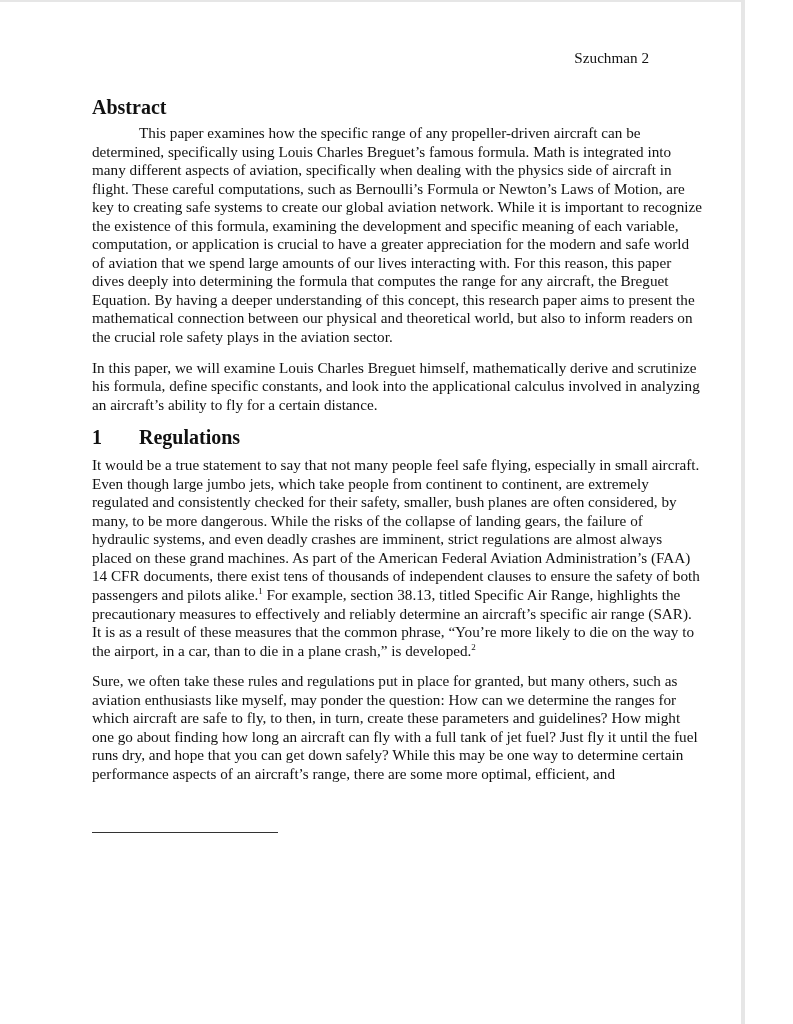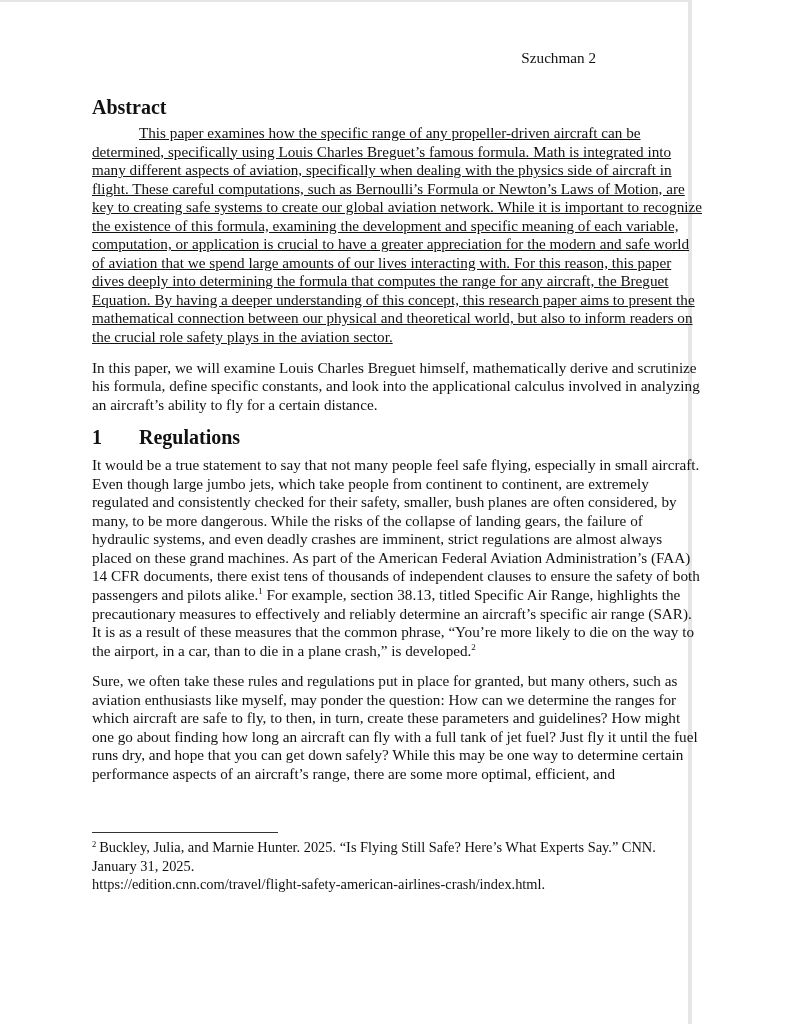--- a/index.html
+++ b/index.html
@@ -10,21 +10,21 @@
   body {
     width: 793px;
     height: 1024px;
     overflow: hidden;
     position: relative;
   }
   .page {
     position: absolute;
     left: 0;
     top: 0;
-    width: 692px;
+    width: 745px;
     height: 1024px;
     background: #ffffff;
     border-top: 2px solid #e6e6e6;
     border-right: 4px solid #e6e6e6;
     box-sizing: border-box;
     font-family: "Liberation Serif", "DejaVu Serif", serif;
     color: #111111;
   }
   .running-header {
     position: absolute;
@@ -48,21 +48,20 @@
   .h-abstract {
     margin-bottom: 5px;
   }
   p {
     margin: 0;
     font-size: 15.2px;
     line-height: 18.55px;
   }
   .indent {
     text-indent: 47px;
-    text-decoration: underline;
   }
   .para-gap {
     margin-top: 12px;
   }
   .section-heading {
     margin-top: 11px;
     margin-bottom: 7px;
     display: flex;
   }
   .section-number {
@@ -122,19 +121,15 @@
 
     <p><span>It would be a true statement to say that not many people feel safe flying, especially in small aircraft. Even though large jumbo jets, which take people from continent to continent, are extremely regulated and consistently checked for their safety, smaller, bush planes are often considered, by many, to be more dangerous. While the risks of the collapse of landing gears, the failure of hydraulic systems, and even deadly crashes are imminent, strict regulations are almost always placed on these grand machines. As part of the American Federal Aviation Administration’s (FAA) 14 CFR documents, there exist tens of thousands of independent clauses to ensure the safety of both passengers and pilots alike.</span><sup>1</sup><span> For example, section 38.13, titled Specific Air Range, highlights the precautionary measures to effectively and reliably determine an aircraft’s specific air range (SAR). It is as a result of these measures that the common phrase, “You’re more likely to die on the way to the airport, in a car, than to die in a plane crash,” is developed.</span><sup>2</sup></p>
 
     <p class="para-gap">Sure, we often take these rules and regulations put in place for granted, but many others, such as aviation enthusiasts like myself, may ponder the question: How can we determine the ranges for which aircraft are safe to fly, to then, in turn, create these parameters and guidelines? How might one go about finding how long an aircraft can fly with a full tank of jet fuel? Just fly it until the fuel runs dry, and hope that you can get down safely? While this may be one way to determine certain performance aspects of an aircraft’s range, there are some more optimal, efficient, and</p>
 
   </div>
 
   <div class="footnote-rule"></div>
 
   <div class="footnotes">
-    <p class="footnote">
-      <span class="fn-mark">2</span><span>Buckley, Julia, and Marnie Hunter. 2025. “Is Flying Still Safe? Here’s What Experts Say.” CNN. January 31, 2025.</span><br>
-      <span>https://edition.cnn.com/travel/flight-safety-american-airlines-crash/index.html.</span>
-    </p>
   </div>
 
 </div>
 
 </body></html>

